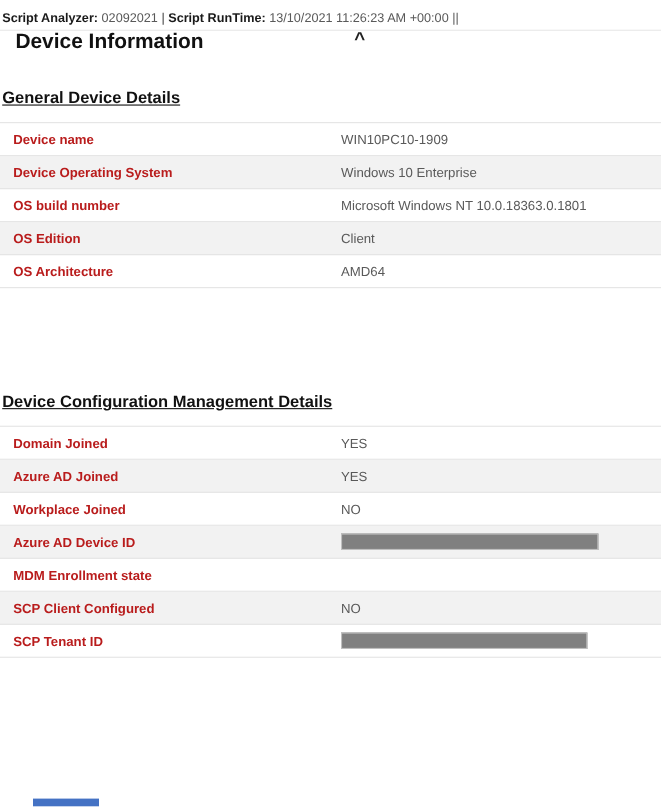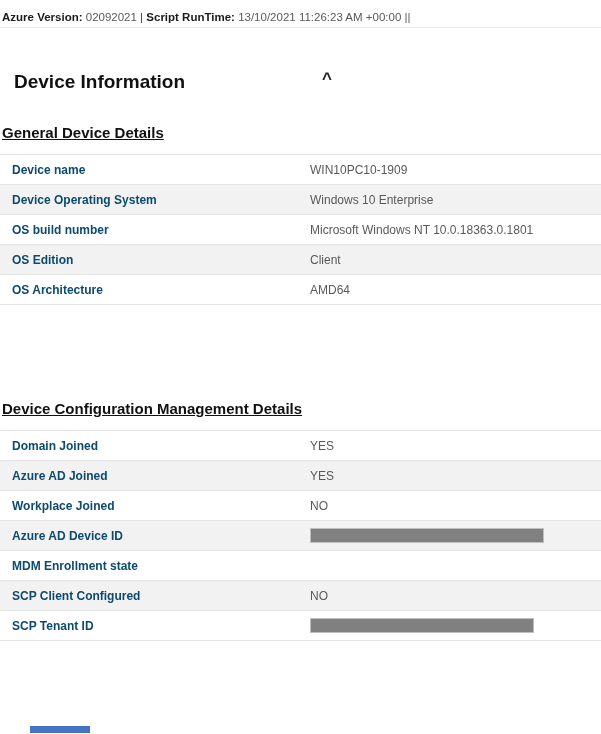--- a/index.html
+++ b/index.html
@@ -32,21 +32,20 @@
   .meta-line .meta-sep { color: #404040; }
 
   hr.header-rule {
     border: none;
     border-top: 1px solid #e8e8e8;
     margin: 4px 0 0 0;
   }
 
   .section-header {
     position: relative;
-    margin-top: 43px;
     padding-left: 14px;
     height: 26px;
     cursor: pointer;
   }
   .section-header .section-title {
     font-size: 19px;
     font-weight: 700;
     color: #111111;
   }
   .section-header .chevron {
@@ -77,21 +76,21 @@
   table.kv-table tr {
     height: 30px;
     border-top: 1px solid #e4e4e4;
   }
   table.kv-table tr:last-child { border-bottom: 1px solid #e4e4e4; }
   table.kv-table tr:nth-child(even) { background: #f2f2f2; }
   td.row-label {
     width: 310px;
     padding: 0 6px 0 12px;
     font-weight: 700;
-    color: #0c4a6e;
+    color: #b91c1c;
     vertical-align: middle;
   }
   td.row-value {
     padding: 0;
     color: #595959;
     vertical-align: middle;
   }
   .redacted-bar {
     display: block;
     height: 15px;
@@ -103,21 +102,21 @@
     position: absolute;
   }
 </style>
 </head>
 <body>
 
 <div class="page">
 
 
   <div class="meta-line">
-    <span class="meta-label">Azure Version:</span>
+    <span class="meta-label">Script Analyzer:</span>
     <span>02092021</span>
     <span class="meta-sep">|</span>
     <span class="meta-label">Script RunTime:</span>
     <span>13/10/2021 11:26:23 AM +00:00</span>
     <span>||</span>
   </div>
 
   <hr class="header-rule">
 
   <div class="section-header">

